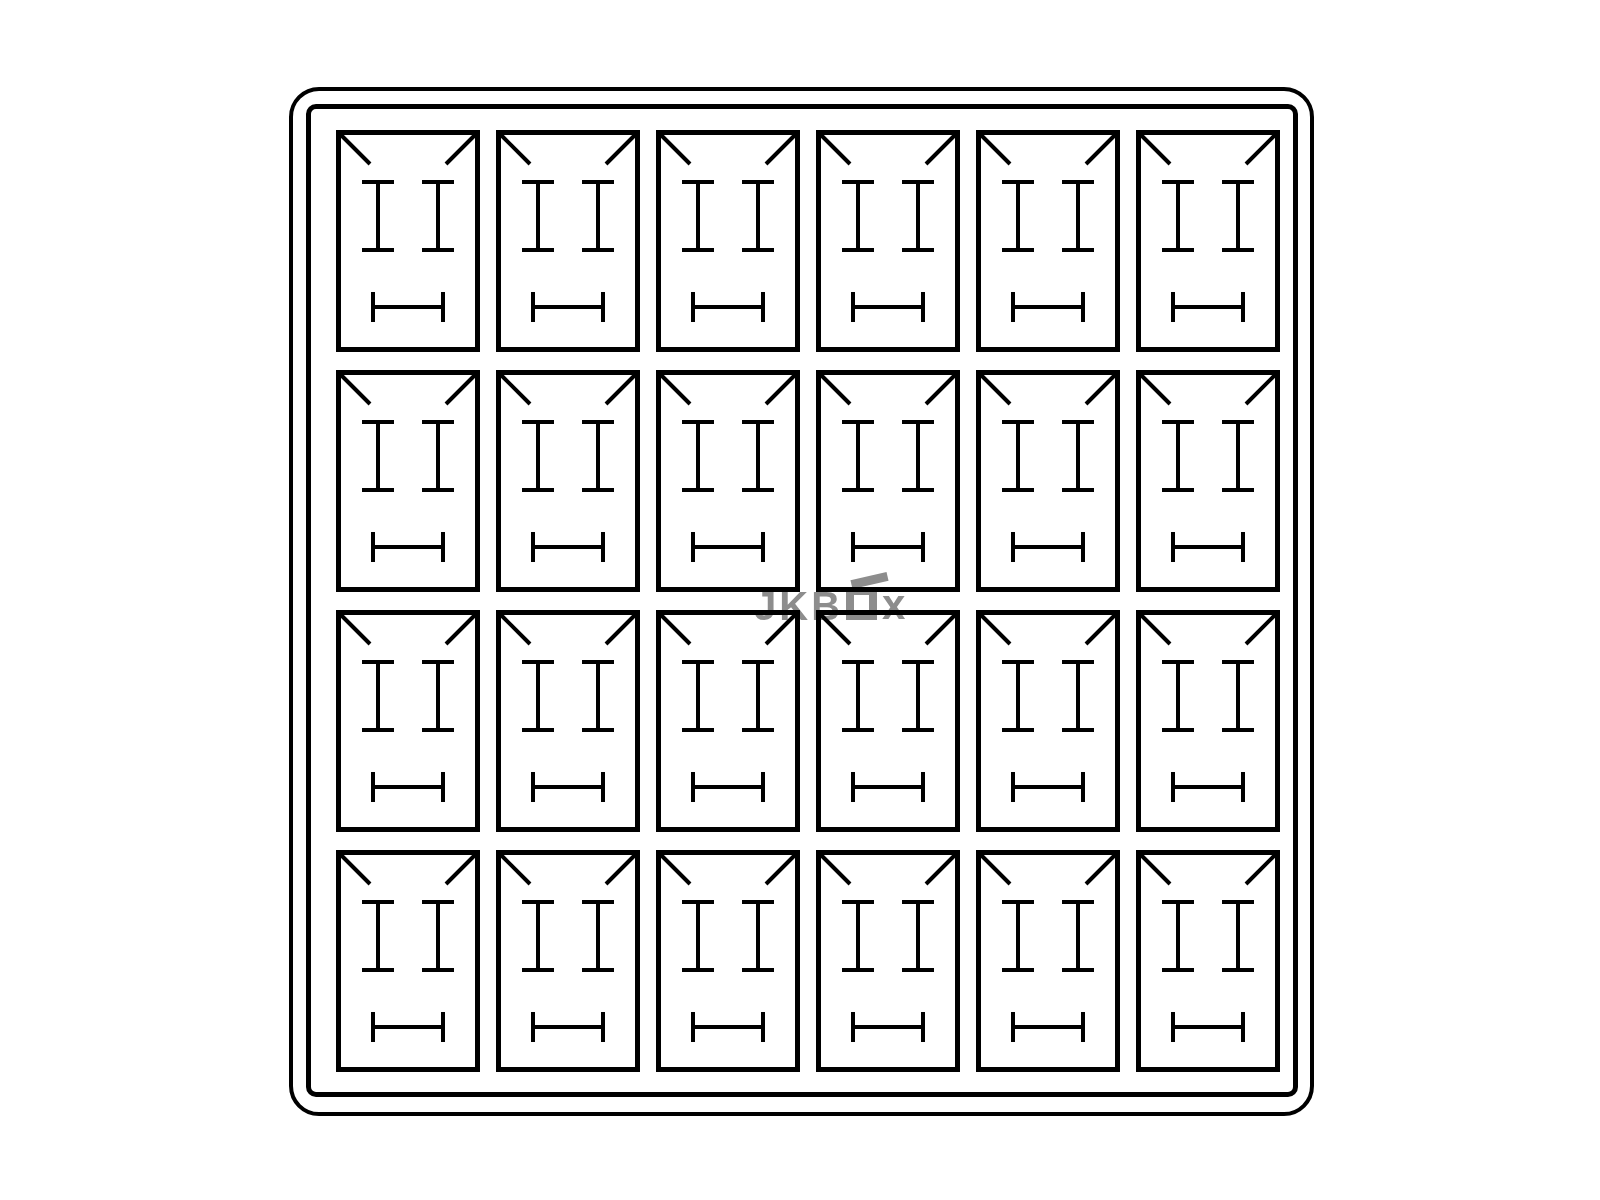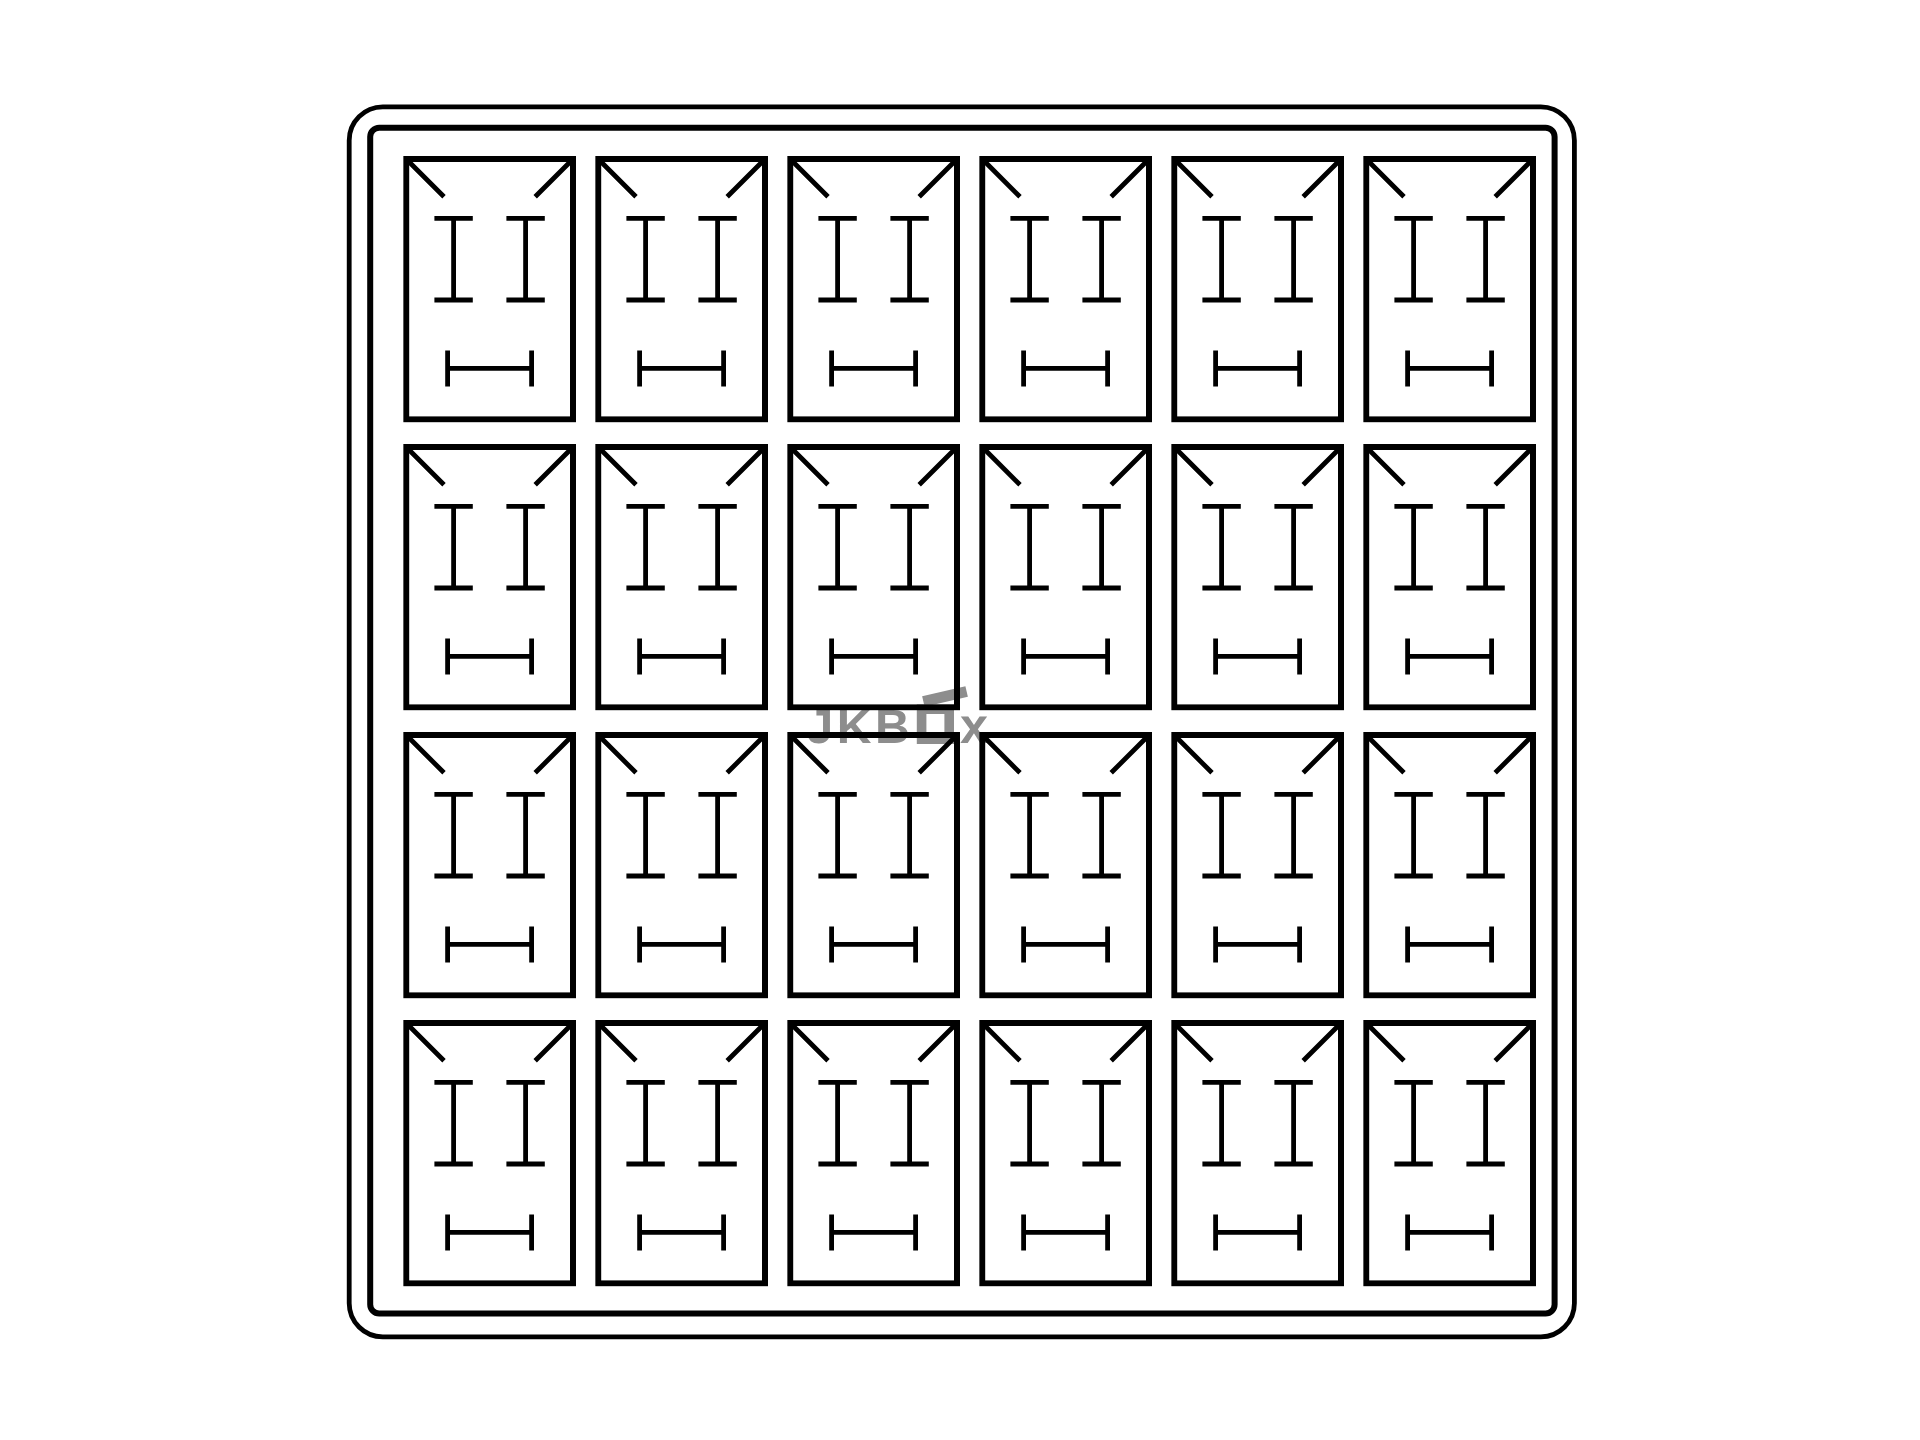--- a/index.html
+++ b/index.html
@@ -44,21 +44,21 @@
     column-gap: 16px;
     row-gap: 18px;
     z-index: 2;
   }
   svg.slot { width: 144px; height: 222px; display: block; }
   .slot-border { fill: none; stroke: var(--line); stroke-width: 5; }
   .mark { fill: none; stroke: var(--line); stroke-width: 4; }
   
   .watermark {
     position: absolute;
-    left: 672px; top: 586px;
+    left: 754px; top: 586px;
     display: flex;
     align-items: flex-start;
     z-index: 1;
     justify-content: space-between;
   }
   .wm-text {
     font-weight: 700;
     font-size: 40px;
     line-height: 1;
     letter-spacing: 3px;

